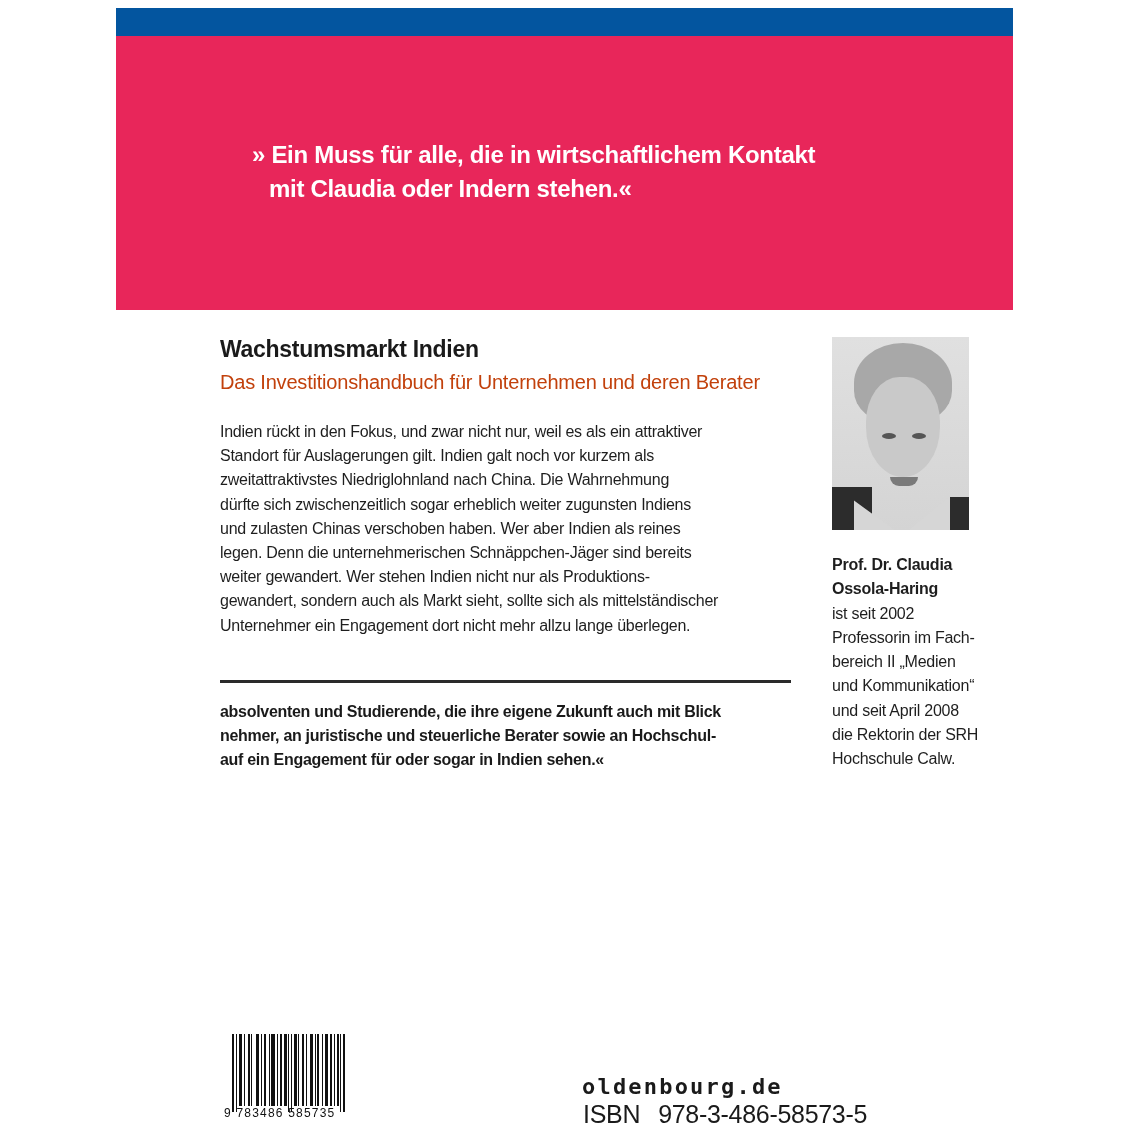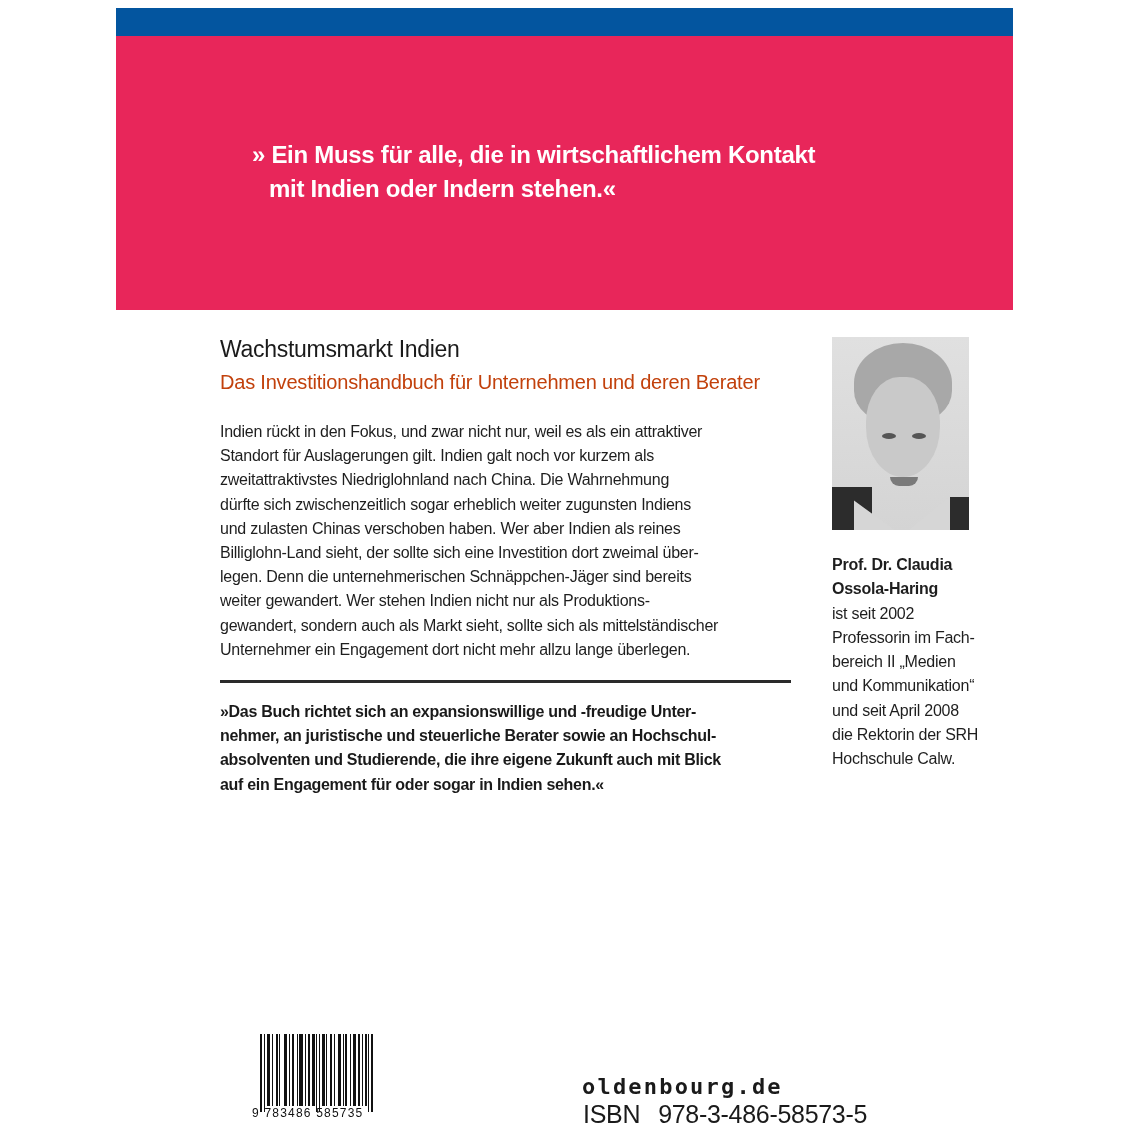--- a/index.html
+++ b/index.html
@@ -4,80 +4,78 @@
 <style>
   html, body { margin: 0; padding: 0; background: #ffffff; }
   body { width: 1129px; height: 1129px; position: relative; overflow: hidden;
          font-family: "Liberation Sans", "DejaVu Sans", sans-serif; color: #222; }
   .blue-bar { position: absolute; left: 116px; top: 8px; width: 897px; height: 28px; background: #03559f; }
   .pink-panel { position: absolute; left: 116px; top: 36px; width: 897px; height: 274px; background: #e8265a; }
   .pink-quote { position: absolute; left: 204px; top: 138px; width: 640px;
                 color: #ffffff; font-weight: bold; font-size: 24px; line-height: 34px;
                 font-family: "Liberation Sans", sans-serif; letter-spacing: -0.3px; margin-left: 48px; }
   .pink-quote .line2 { display: block; padding-left: 17px; }
-  .book-title { position: absolute; left: 220px; top: 336px; font-size: 23px; font-weight: normal; color: #1a1a1a; letter-spacing: -0.3px; }
+  .book-title { position: absolute; left: 220px; top: 336px; font-size: 23px; font-weight: bold; color: #1a1a1a; letter-spacing: -0.3px; }
   .book-subtitle { position: absolute; left: 220px; top: 371px; font-size: 20px; color: #c2410c; letter-spacing: -0.2px; }
   .body-text { position: absolute; left: 220px; top: 420px; width: 580px; font-size: 16px; line-height: 24.2px; color: #1e1e1e; letter-spacing: -0.25px; }
   .body-text span { display: block; white-space: nowrap; }
   .divider { position: absolute; left: 220px; top: 680px; width: 571px; height: 3px; background: #2a2a2a; }
   .pull-quote { position: absolute; left: 220px; top: 700px; width: 580px; font-size: 16px; line-height: 24.2px; font-weight: bold; color: #1a1a1a; letter-spacing: -0.3px; }
   .pull-quote span { display: block; white-space: nowrap; }
   .author-photo { position: absolute; left: 832px; top: 337px; width: 137px; height: 193px;
                   background: linear-gradient(180deg, #e0e0e0 0%, #d4d4d4 100%); overflow: hidden; }
   .author-photo .hair { position: absolute; left: 22px; top: 6px; width: 98px; height: 80px; border-radius: 50% 50% 40% 40%; background: #a8a8a8; }
   .author-photo .face { position: absolute; left: 34px; top: 40px; width: 74px; height: 100px; border-radius: 45% 45% 50% 50%; background: #c9c9c9; }
   .author-photo .eye { position: absolute; top: 96px; width: 14px; height: 6px; background: #555; border-radius: 50%; }
   .author-photo .mouth { position: absolute; left: 58px; top: 140px; width: 28px; height: 9px; background: #7a7a7a; border-radius: 0 0 14px 14px; }
   .author-photo .jacket-l { position: absolute; left: 0; top: 150px; width: 40px; height: 45px; background: #2c2c2c; }
   .author-photo .jacket-r { position: absolute; right: 0; top: 160px; width: 20px; height: 35px; background: #2c2c2c; }
   .author-photo .collar { position: absolute; left: 22px; top: 150px; width: 96px; height: 45px; background: #d6d6d6; clip-path: polygon(0 30%, 45% 100%, 55% 100%, 100% 20%, 100% 100%, 0 100%); }
   .author-bio { position: absolute; left: 832px; top: 553px; width: 190px; font-size: 16px; line-height: 24.3px; color: #1e1e1e; letter-spacing: -0.25px; }
   .author-bio .name { font-weight: bold; display: block; }
   .author-bio span { display: block; white-space: nowrap; }
-  .barcode { position: absolute; left: 226px; top: 1034px; width: 136px; height: 86px; margin-left: 28px; }
+  .barcode { position: absolute; left: 226px; top: 1034px; width: 136px; height: 86px; }
   .barcode-bars { position: absolute; left: 6px; top: 0; width: 128px; height: 78px; display: flex; align-items: flex-start; }
   .barcode-bars i { display: block; height: 72px; background: #111; }
   .barcode-digits { position: absolute; left: -2px; top: 72px; font-family: "Liberation Sans", sans-serif; font-size: 12px; color: #111; letter-spacing: 1.2px; white-space: nowrap; }
   .publisher { position: absolute; left: 582px; top: 1074px; font-family: "DejaVu Sans Mono", monospace; font-weight: bold; font-size: 22px; letter-spacing: 2.2px; color: #1a1a1a; }
   .isbn { position: absolute; left: 583px; top: 1100px; font-size: 25px; color: #1a1a1a; letter-spacing: -0.3px; }
   .isbn .isbn-label { margin-right: 18px; }
 </style>
 </head>
 <body>
 
 <div class="blue-bar"></div>
 <div class="pink-panel">
 </div>
 <div class="pink-quote">
   <span>» Ein Muss für alle, die in wirtschaftlichem Kontakt</span>
-  <span class="line2">mit Indien oder Indern stehen.«</span>
+  <span class="line2">mit Claudia oder Indern stehen.«</span>
 </div>
 
 <div class="book-title">Wachstumsmarkt Indien</div>
 <div class="book-subtitle">Das Investitionshandbuch für Unternehmen und deren Berater</div>
 
 <div class="body-text">
   <span>Indien rückt in den Fokus, und zwar nicht nur, weil es als ein attraktiver</span>
   <span>Standort für Auslagerungen gilt. Indien galt noch vor kurzem als</span>
   <span>zweitattraktivstes Niedriglohnland nach China. Die Wahrnehmung</span>
   <span>dürfte sich zwischenzeitlich sogar erheblich weiter zugunsten Indiens</span>
   <span>und zulasten Chinas verschoben haben. Wer aber Indien als reines</span>
-  <span>Billiglohn-Land sieht, der sollte sich eine Investition dort zweimal über-</span>
   <span>legen. Denn die unternehmerischen Schnäppchen-Jäger sind bereits</span>
   <span>weiter gewandert. Wer stehen Indien nicht nur als Produktions-</span>
   <span>gewandert, sondern auch als Markt sieht, sollte sich als mittelständischer</span>
   <span>Unternehmer ein Engagement dort nicht mehr allzu lange überlegen.</span>
 </div>
 
 <div class="divider"></div>
 
 <div class="pull-quote">
-  <span>»Das Buch richtet sich an expansionswillige und -freudige Unter-</span>
+  <span>absolventen und Studierende, die ihre eigene Zukunft auch mit Blick</span>
   <span>nehmer, an juristische und steuerliche Berater sowie an Hochschul-</span>
-  <span>absolventen und Studierende, die ihre eigene Zukunft auch mit Blick</span>
   <span>auf ein Engagement für oder sogar in Indien sehen.«</span>
 </div>
 
 <div class="author-photo">
   <div class="hair"></div>
   <div class="face"></div>
   <div class="eye" style="left:50px"></div>
   <div class="eye" style="left:80px"></div>
   <div class="mouth"></div>
   <div class="jacket-l"></div>

